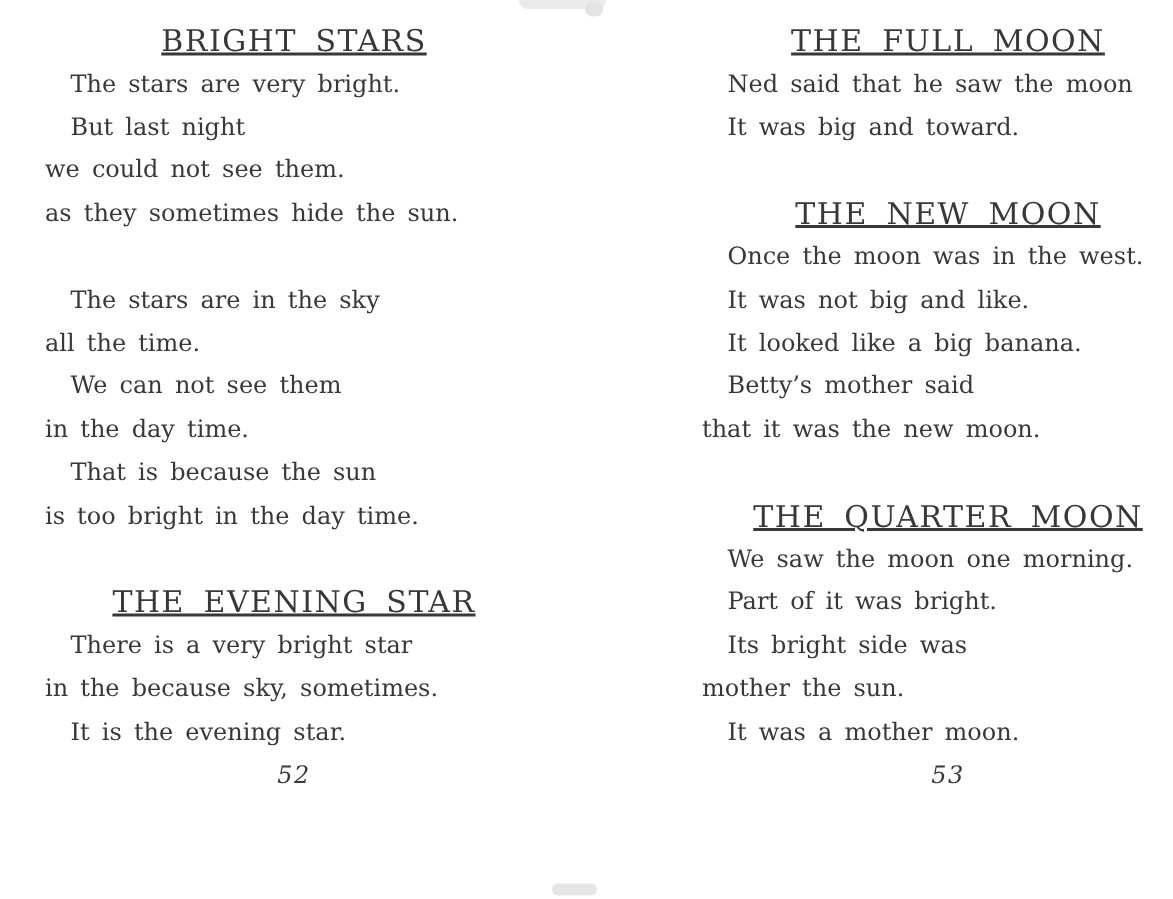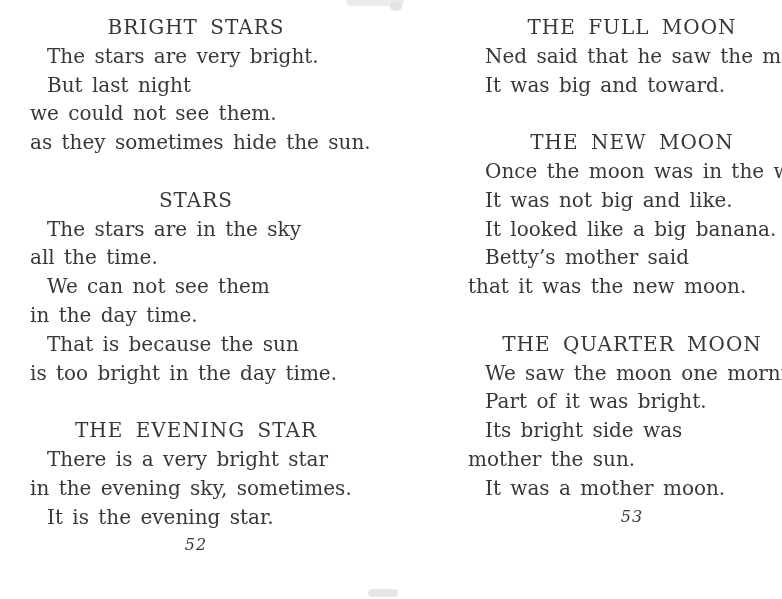--- a/index.html
+++ b/index.html
@@ -27,23 +27,24 @@
 
   .section + .section { margin-top: 28.8px; }
 
   .section-title {
     font-size: 20px;
     line-height: 28.8px;
     text-align: center;
     letter-spacing: 1px;
     word-spacing: 5px;
     white-space: nowrap;
+    text-decoration: underline;
   }
   .line {
-    font-size: 20px;
+    font-size: 16px;
     line-height: 28.8px;
     word-spacing: 3px;
     white-space: nowrap;
   }
   .line.indent { padding-left: 17px; }
 
   .page-number {
     font-size: 16px;
     line-height: 22px;
     margin-top: 3px;
@@ -72,35 +73,34 @@
           <div class="section">
     <div class="section-title">BRIGHT STARS</div>
     <div class="lines">
               <div class="line indent">The stars are very bright.</div>
               <div class="line indent">But last night</div>
               <div class="line">we could not see them.</div>
               <div class="line">as they sometimes hide the sun.</div>
             </div>
   </div>
           <div class="section">
-    <div class="section-title">STARS</div>
     <div class="lines">
               <div class="line indent">The stars are in the sky</div>
               <div class="line">all the time.</div>
               <div class="line indent">We can not see them</div>
               <div class="line">in the day time.</div>
               <div class="line indent">That is because the sun</div>
               <div class="line">is too bright in the day time.</div>
             </div>
   </div>
           <div class="section">
     <div class="section-title">THE EVENING STAR</div>
     <div class="lines">
               <div class="line indent">There is a very bright star</div>
-              <div class="line">in the evening sky, sometimes.</div>
+              <div class="line">in the because sky, sometimes.</div>
               <div class="line indent">It is the evening star.</div>
             </div>
   </div>
         </div>
     <div class="page-number">52</div>
   </div>
       <div class="page page-1">
     <div class="sections">
           <div class="section">
     <div class="section-title">THE FULL MOON</div>

